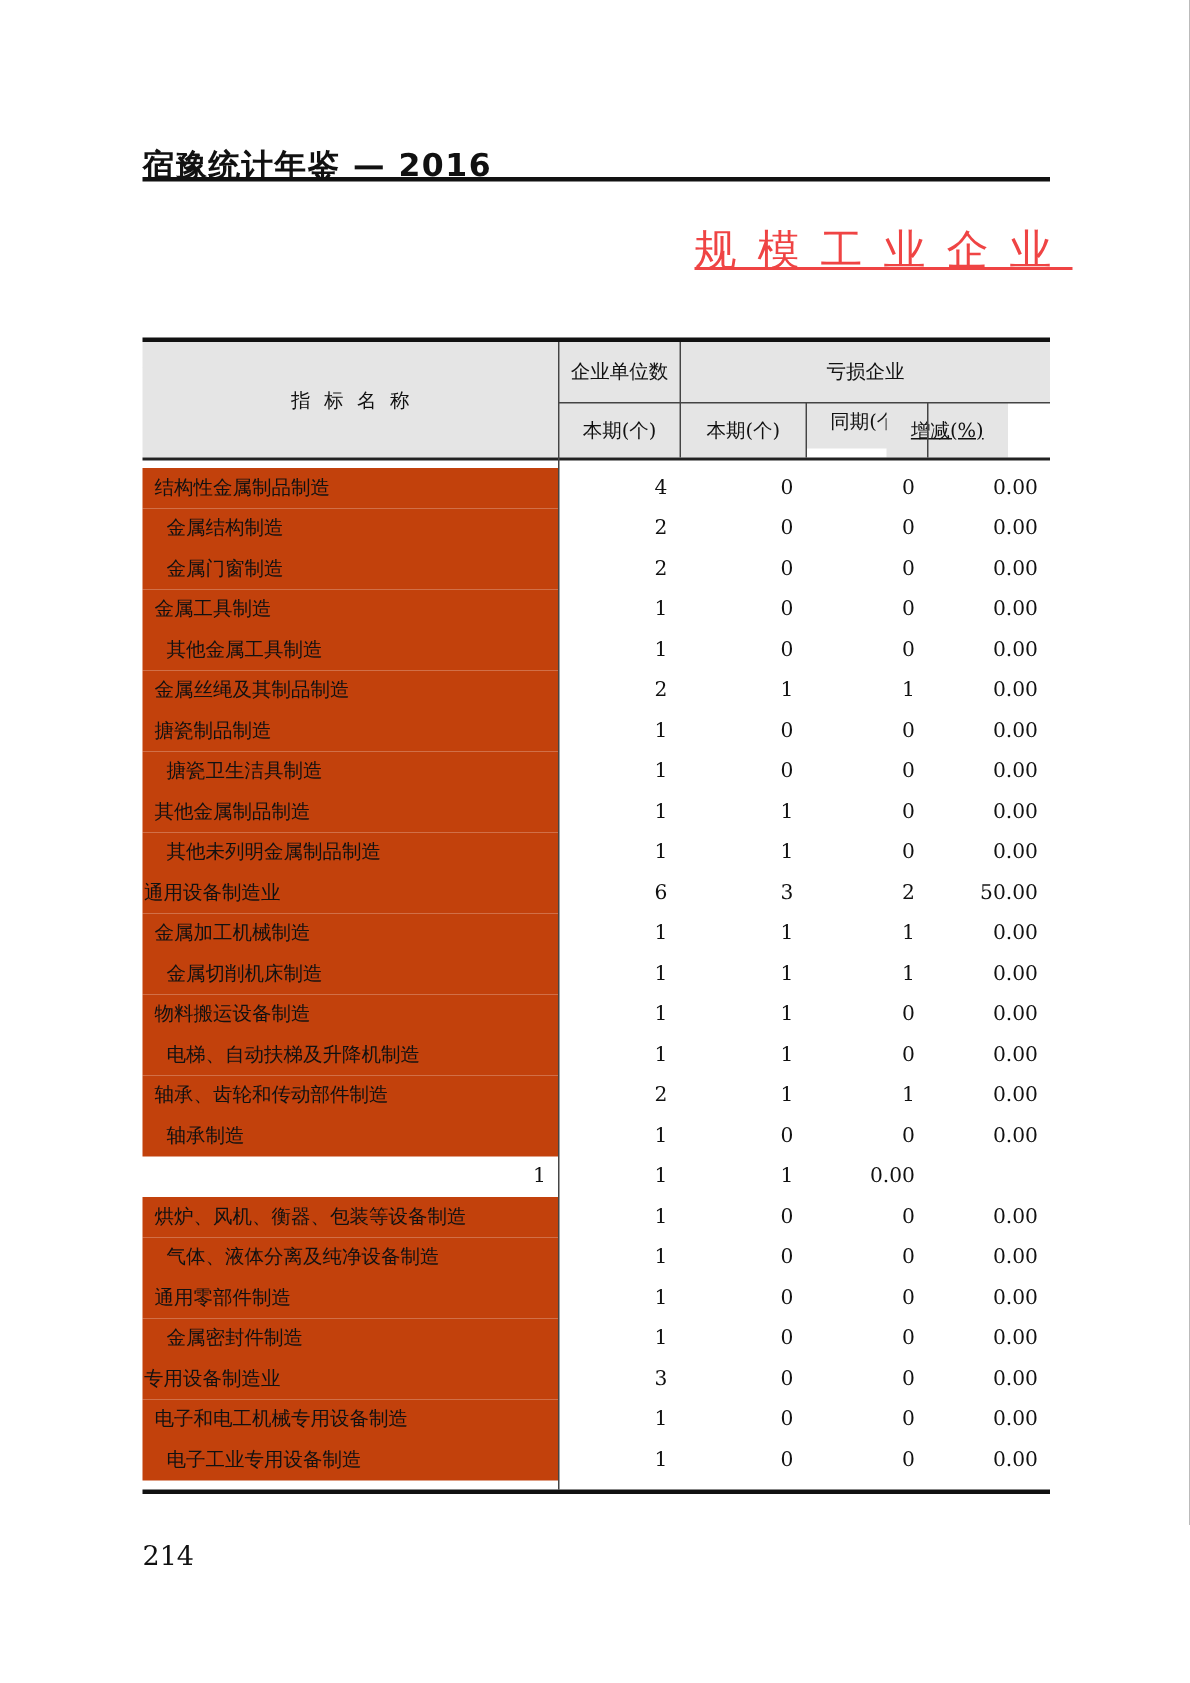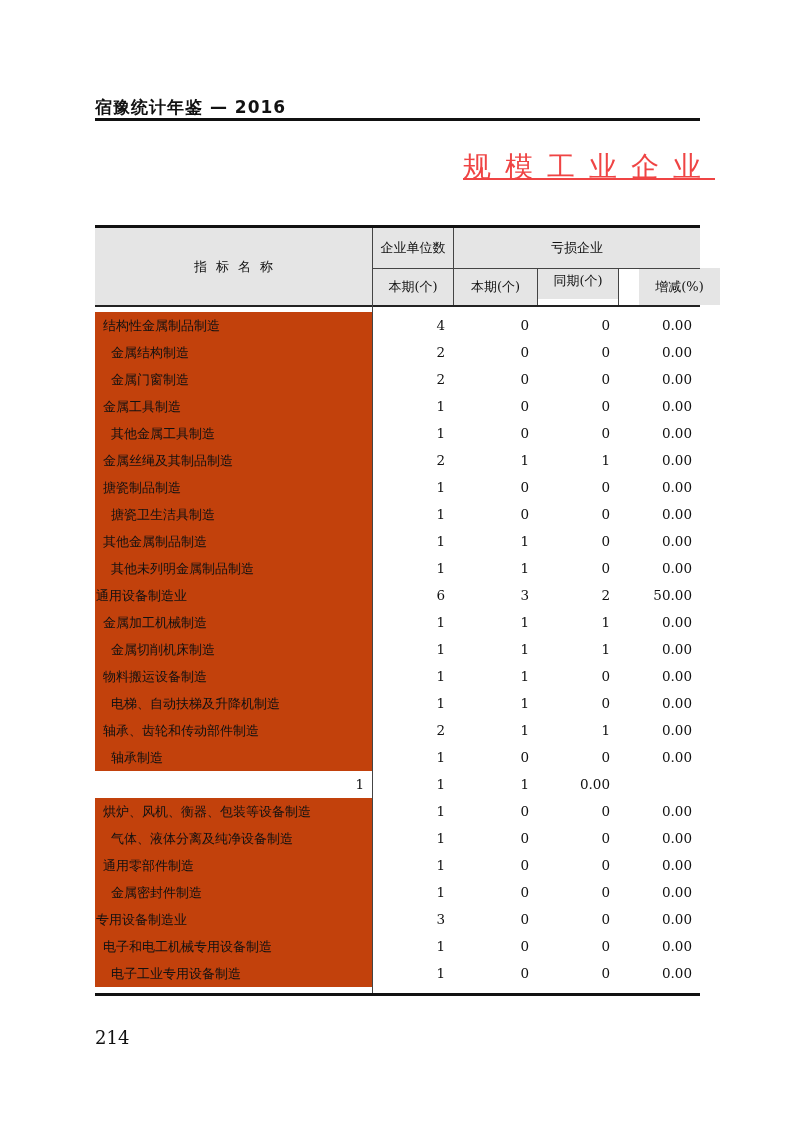--- a/index.html
+++ b/index.html
@@ -5,21 +5,21 @@
   * { margin:0; padding:0; box-sizing:border-box; }
   html,body { background:#888; }
   .page {
     position:relative; width:793px; height:1122px; background:#ffffff;
     margin:0 auto; overflow:hidden;
     font-family:"DejaVu Serif", serif; color:#1a1a1a;
   }
   .masthead {
     position:absolute; left:95px; top:96px; width:605px;
     font-family:"DejaVu Sans", sans-serif; font-weight:bold;
-    font-size:17px; letter-spacing:1px; color:#111;
+    font-size:21px; letter-spacing:1px; color:#111;
   }
   .masthead-rule { position:absolute; left:95px; top:118px; width:605px; height:3px; background:#111; }
   .doc-title {
     position:absolute; top:148px; left:95px; width:620px;
     text-align:right; font-size:28px; letter-spacing:14px; color:#ef4444;text-decoration:underline;
   }
   .table-caption { position:absolute; left:95px; top:204px; font-size:10px; letter-spacing:1px;margin-top:32px; }
 
   .yb-table { position:absolute; left:95px; top:225px; width:605px; height:771px; }
   .t-topline { position:absolute; left:0; top:0; width:605px; height:3px; background:#111; }
@@ -35,21 +35,21 @@
     position:absolute; background:#e5e5e5; display:flex;
     align-items:center; justify-content:center;
     font-size:13px; color:#111;
   }
   .h-indicator { left:0; top:3px; width:277px; height:77px; letter-spacing:9px; text-indent:9px; }
   .h-group1 { left:278px; top:3px; width:80px; height:40px; }
   .h-group2 { left:359px; top:3px; width:246px; height:40px; }
   .h-sub1 { left:278px; top:43px; width:80px; height:37px; }
   .h-sub2 { left:359px; top:43px; width:83px; height:37px; }
   .h-sub3 { left:443px; top:37px; width:80px; height:37px; }
-  .h-sub4 { left:544px; top:43px; width:81px; height:37px; }
+  .h-sub4 { left:496px; top:43px; width:81px; height:37px;text-decoration:underline; }
 
   .t-body { position:absolute; left:0; top:87px; width:605px; height:675px; }
   .t-row { display:grid; grid-template-columns:277px 81px 84px 81px 82px; height:27px; }
   .t-row .label {
     background:#c2410c; font-size:13px; line-height:27px; color:#111;
     white-space:nowrap; overflow:hidden;
   }
   .t-row .label.ind0 { padding-left:1px; }
   .t-row .label.ind1 { padding-left:8px; }
   .t-row .label.ind2 { padding-left:16px; }

